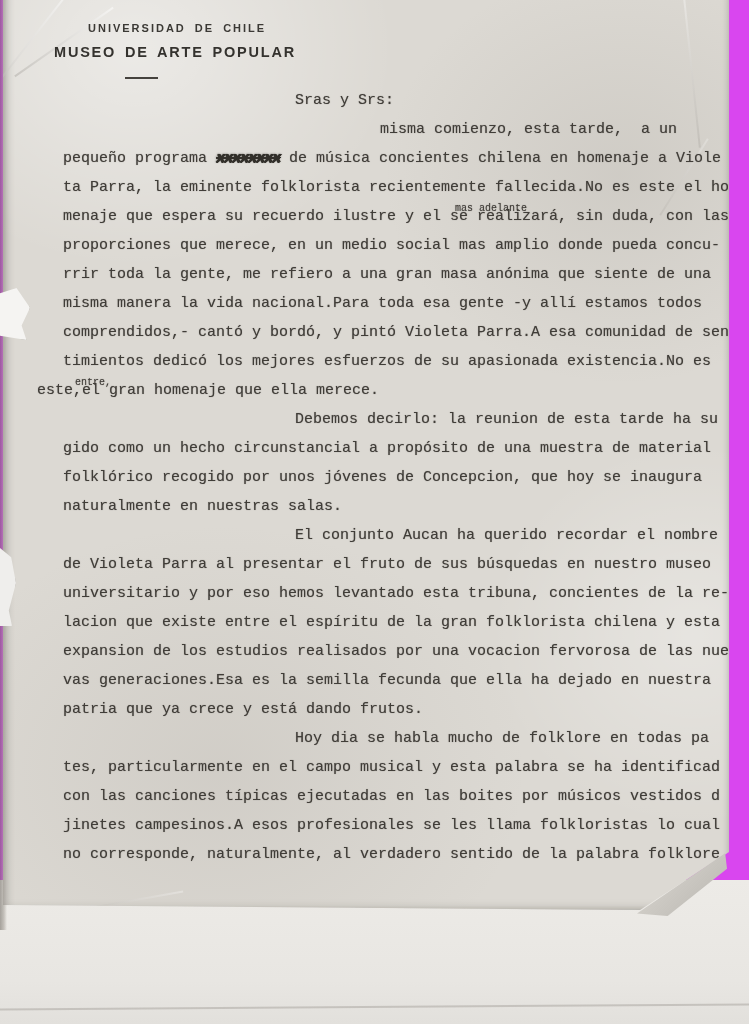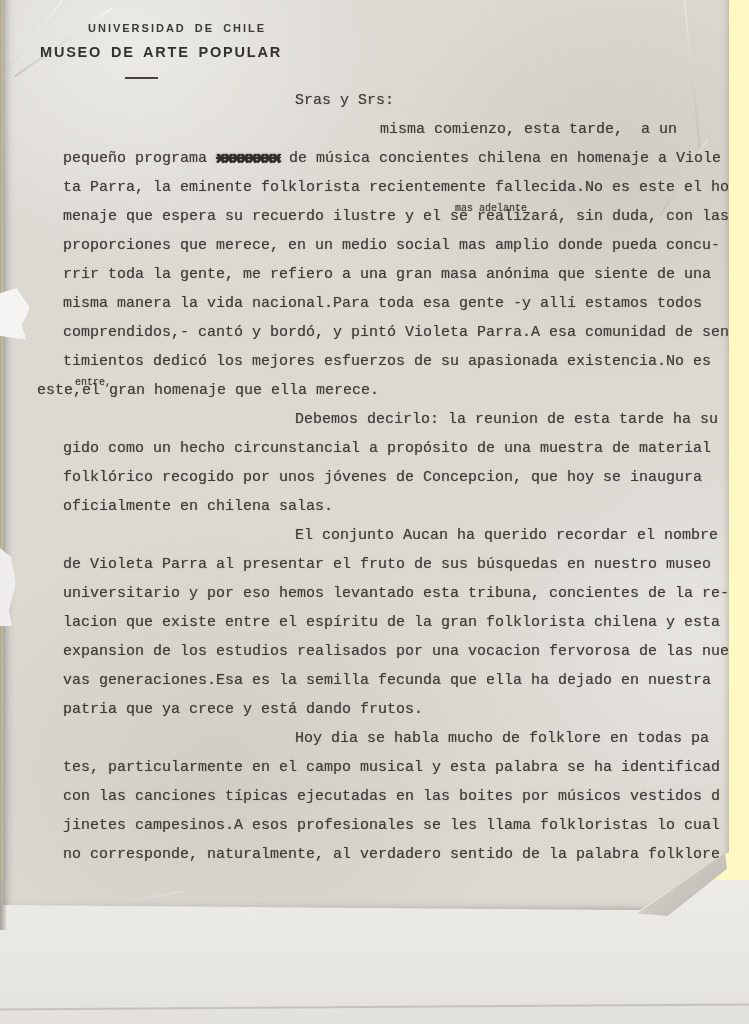--- a/index.html
+++ b/index.html
@@ -1,18 +1,18 @@
 <!DOCTYPE html>
 <html><head>
 <meta charset="utf-8">
 <style>
   html,body{margin:0;padding:0;}
   body{background:#d6d4d0;font-family:"Liberation Sans",sans-serif;}
   .scan{position:relative;width:749px;height:1024px;overflow:hidden;
-        background:#fef9c3;}
+        background:#d946ef;}
   
   .edge-strip{position:absolute;left:0;top:0;width:7px;height:930px;
         background:linear-gradient(to right,#6b665f, #a39e96 55%, transparent);opacity:.55;}
   
   .paper{position:absolute;left:3px;top:-8px;width:726px;height:918px;
         background-color:#dcd9d3;
         background-image:
           radial-gradient(ellipse 60% 40% at 18% 6%, rgba(255,255,255,.45), transparent 60%),
           radial-gradient(ellipse 50% 35% at 85% 20%, rgba(148,143,135,.18), transparent 65%),
           radial-gradient(ellipse 70% 45% at 30% 85%, rgba(150,144,136,.16), transparent 60%),
@@ -45,35 +45,35 @@
         pointer-events:none;}
   .crease.c1{left:10px;top:-20px;width:2px;height:180px;transform:rotate(38deg);}
   .crease.c2{left:60px;top:-10px;width:2px;height:120px;transform:rotate(55deg);}
   .crease.c3{left:688px;top:6px;width:2px;height:150px;transform:rotate(-6deg);opacity:.7;}
   .crease.c4{left:120px;top:850px;width:2px;height:120px;transform:rotate(80deg);opacity:.6;}
   .crease.c5{left:680px;top:140px;width:2px;height:90px;transform:rotate(32deg);opacity:.5;}
 
   
   .lh-univ{position:absolute;left:88px;top:22px;font-size:11px;font-weight:bold;
         letter-spacing:2px;color:#3b3935;word-spacing:4px;}
-  .lh-museo{position:absolute;left:40px;top:44px;font-size:14.5px;font-weight:bold;
+  .lh-museo{position:absolute;left:54px;top:44px;font-size:14.5px;font-weight:bold;
         letter-spacing:1.8px;color:#34322e;word-spacing:3px;}
   .lh-rule{position:absolute;left:125px;top:77px;width:33px;height:2px;background:#45423d;}
 
   
   .typed{position:absolute;left:63px;top:86px;width:690px;color:#403d38;
         font-family:"Liberation Mono","DejaVu Sans Mono",monospace;
         font-size:15px;line-height:29px;
         text-shadow:0 0 1px rgba(64,61,56,.55);}
   .line{white-space:pre;height:29px;overflow:visible;}
   .line.insert{height:0;}
   .line.insert span{position:relative;top:-9px;font-size:10px;}
   .strike{font-weight:bold;color:#33302b;letter-spacing:-1px;
         text-decoration:line-through;
-        text-shadow:0 0 2px #33302b,1px 0 0 #33302b,0 1px 0 #33302b;}
+        text-shadow:0 0 2px #33302b,1px 0 0 #33302b,0 1px 0 #33302b;font-style:italic;}
 </style>
 </head>
 <body>
 
 <div class="scan">
   <div class="under-sheet"></div>
   <div class="under-sheet-line"></div>
   <div class="edge-strip"></div>
 
   <div class="paper">
@@ -102,21 +102,21 @@
       <div class="line"><span>proporciones que merece, en un medio social mas amplio donde pueda concu-</span></div>
       <div class="line"><span>rrir toda la gente, me refiero a una gran masa anónima que siente de una</span></div>
       <div class="line"><span>misma manera la vida nacional.Para toda esa gente -y allí estamos todos</span></div>
       <div class="line"><span>comprendidos,- cantó y bordó, y pintó Violeta Parra.A esa comunidad de sen</span></div>
       <div class="line"><span>timientos dedicó los mejores esfuerzos de su apasionada existencia.No es</span></div>
       <div class="line insert" style="margin-left: 12px;"><span>entre,</span></div>
       <div class="line" style="margin-left: -26px;"><span>este,el gran homenaje que ella merece.</span></div>
       <div class="line" style="margin-left: 232px;"><span>Debemos decirlo: la reunion de esta tarde ha su</span></div>
       <div class="line"><span>gido como un hecho circunstancial a propósito de una muestra de material</span></div>
       <div class="line"><span>folklórico recogido por unos jóvenes de Concepcion, que hoy se inaugura</span></div>
-      <div class="line"><span>oficialmente en chilena salas.</span></div>
+      <div class="line"><span>naturalmente en nuestras salas.</span></div>
       <div class="line" style="margin-left: 232px;"><span>El conjunto Aucan ha querido recordar el nombre</span></div>
       <div class="line"><span>de Violeta Parra al presentar el fruto de sus búsquedas en nuestro museo</span></div>
       <div class="line"><span>universitario y por eso hemos levantado esta tribuna, concientes de la re-</span></div>
       <div class="line"><span>lacion que existe entre el espíritu de la gran folklorista chilena y esta</span></div>
       <div class="line"><span>expansion de los estudios realisados por una vocacion fervorosa de las nue</span></div>
       <div class="line"><span>vas generaciones.Esa es la semilla fecunda que ella ha dejado en nuestra</span></div>
       <div class="line"><span>patria que ya crece y está dando frutos.</span></div>
       <div class="line" style="margin-left: 232px;"><span>Hoy dia se habla mucho de folklore en todas pa</span></div>
       <div class="line"><span>tes, particularmente en el campo musical y esta palabra se ha identificad</span></div>
       <div class="line"><span>con las canciones típicas ejecutadas en las boites por músicos vestidos d</span></div>

